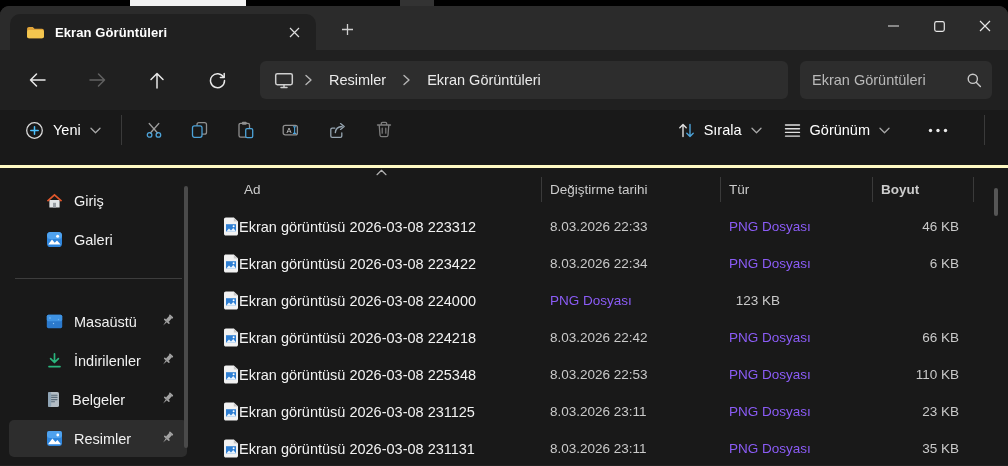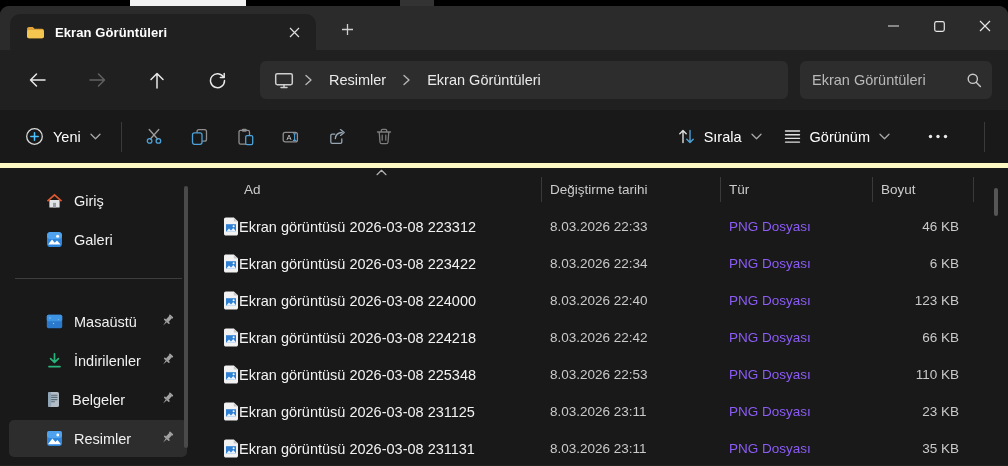--- a/index.html
+++ b/index.html
@@ -31,22 +31,22 @@
   .nav-btn + .nav-btn { margin-left:18px; }
   .breadcrumb { flex:1; height:38px; background:#2d2d2d; border-radius:6px; margin:0 12px 0 22px;
                 display:flex; align-items:center; padding:0 14px; gap:10px; color:#eaeaea; font-size:14.5px; }
   .crumb { padding:3px 6px; border-radius:4px; cursor:pointer; white-space:nowrap; }
   .search-box { width:192px; height:38px; background:#2d2d2d; border-radius:6px; display:flex; align-items:center; padding:0 10px 0 12px; }
   .search-box input { flex:1; min-width:0; border:none; background:transparent; outline:none;
                       color:#cfcfcf; font-size:14.5px; font-family:inherit; }
   .search-box input::placeholder { color:#b9b9b9; opacity:1; }
 
   
-  .commandbar { height:58px; background:#191919; border-bottom:5px solid #fef9c3;
-                display:flex; align-items:center; padding:0 14px; }
+  .commandbar { height:58px; background:#191919; border-bottom:3px solid #fef9c3;
+                display:flex; align-items:flex-start; padding:0 14px; }
   .cmd-group { display:flex; align-items:center; }
   .cmd-right { margin-left:auto; display:flex; align-items:center; }
   .cmd-btn { display:flex; align-items:center; gap:9px; height:40px; padding:0 11px; border:none;
              background:transparent; border-radius:5px; color:#fff; font-size:14.5px; font-family:inherit; cursor:pointer; }
   .icon-btn { width:46px; height:40px; display:flex; align-items:center; justify-content:center;
               border:none; background:transparent; border-radius:5px; cursor:pointer; }
   .cmd-divider { width:1px; height:30px; background:#3a3a3a; margin:0 9px; }
 
   
   .content { display:flex; height:297px; background:#191919; position:relative; }
@@ -58,21 +58,21 @@
   .side-item .pin { position:absolute; right:12px; top:10px; }
   .side-sep { height:1px; background:#3d3d3d; margin:20px 14px 24px 15px; }
   .side-scrollbar { position:absolute; right:8px; top:18px; width:4px; height:262px; background:#4a4a4a; border-radius:2px; cursor:pointer; }
 
   .filearea { flex:1; position:relative; padding-top:4px; }
   .list-header { height:34px; display:flex; align-items:center; color:#cccccc; font-size:13.5px; position:relative; }
   .hcell { cursor:pointer; }
   .hc-name { width:345px; padding-left:48px; }
   .hc-date { width:179px; padding-left:9px; }
   .hc-type { width:152px; padding-left:9px; }
-  .hc-size { width:101px; padding-left:9px; }
+  .hc-size { width:101px; padding-left:9px;font-weight:bold; }
   .hsep { position:absolute; top:5px; width:1px; height:25px; background:#3a3a3a; }
   .hsep1 { left:345px; } .hsep2 { left:524px; } .hsep3 { left:676px; } .hsep4 { left:777px; }
   .sort-caret { position:absolute; left:180px; top:-3px; }
 
   .rows { margin-top:2px; }
   .file-row { height:37px; display:flex; align-items:center; cursor:default; }
   .cell-name { width:345px; padding-left:27px; display:flex; align-items:center; gap:0;
                color:#f2f2f2; font-size:14.5px; white-space:nowrap; overflow:hidden; }
   .cell-date { width:179px; padding-left:9px; color:#c9c9c9; font-size:13.5px; }
   .cell-type { width:152px; padding-left:9px; color:#8b5cf6; font-size:13.5px; }
@@ -489,21 +489,20 @@
         <svg width="16" height="19" viewBox="0 0 16 19">
           <path d="M1 2.2C1 1.2 1.8.4 2.8.4h8L15 4.6v12.2c0 1-.8 1.8-1.8 1.8H2.8c-1 0-1.8-.8-1.8-1.8z" fill="#f2f2f2"></path>
           <path d="M10.8.4v4.2H15z" fill="#c9c9c9"></path>
           <rect x="3" y="7.2" width="10" height="7.6" fill="#2f7fd3"></rect>
           <circle cx="10.6" cy="9.2" r="1" fill="#fff"></circle>
           <path d="M3 14.8l3-3.4 2 2.1 2.2-2.6 2.8 3.3v.6z" fill="#eaf4fd"></path>
         </svg>
       </span>
       <span>Ekran görüntüsü 2026-03-08 224000</span>
     </div>
-    <div class="cell-date">8.03.2026 22:40</div>
     <div class="cell-type">PNG Dosyası</div>
     <div class="cell-size">123 KB</div>
   </div>
 
   <div class="file-row">
     <div class="cell-name">
       <span>
         <svg width="16" height="19" viewBox="0 0 16 19">
           <path d="M1 2.2C1 1.2 1.8.4 2.8.4h8L15 4.6v12.2c0 1-.8 1.8-1.8 1.8H2.8c-1 0-1.8-.8-1.8-1.8z" fill="#f2f2f2"></path>
           <path d="M10.8.4v4.2H15z" fill="#c9c9c9"></path>

